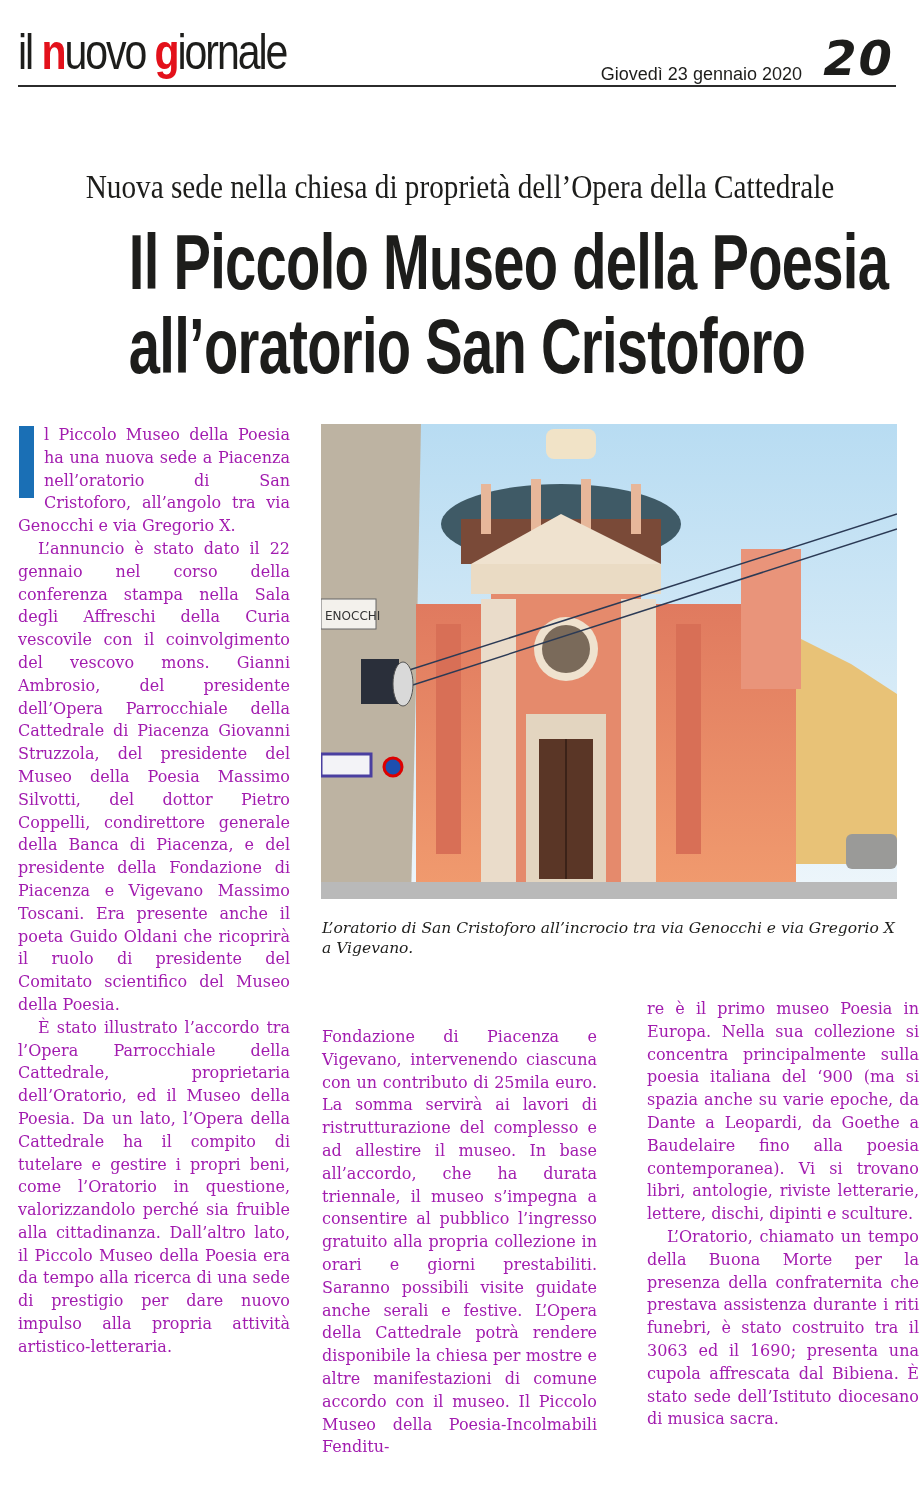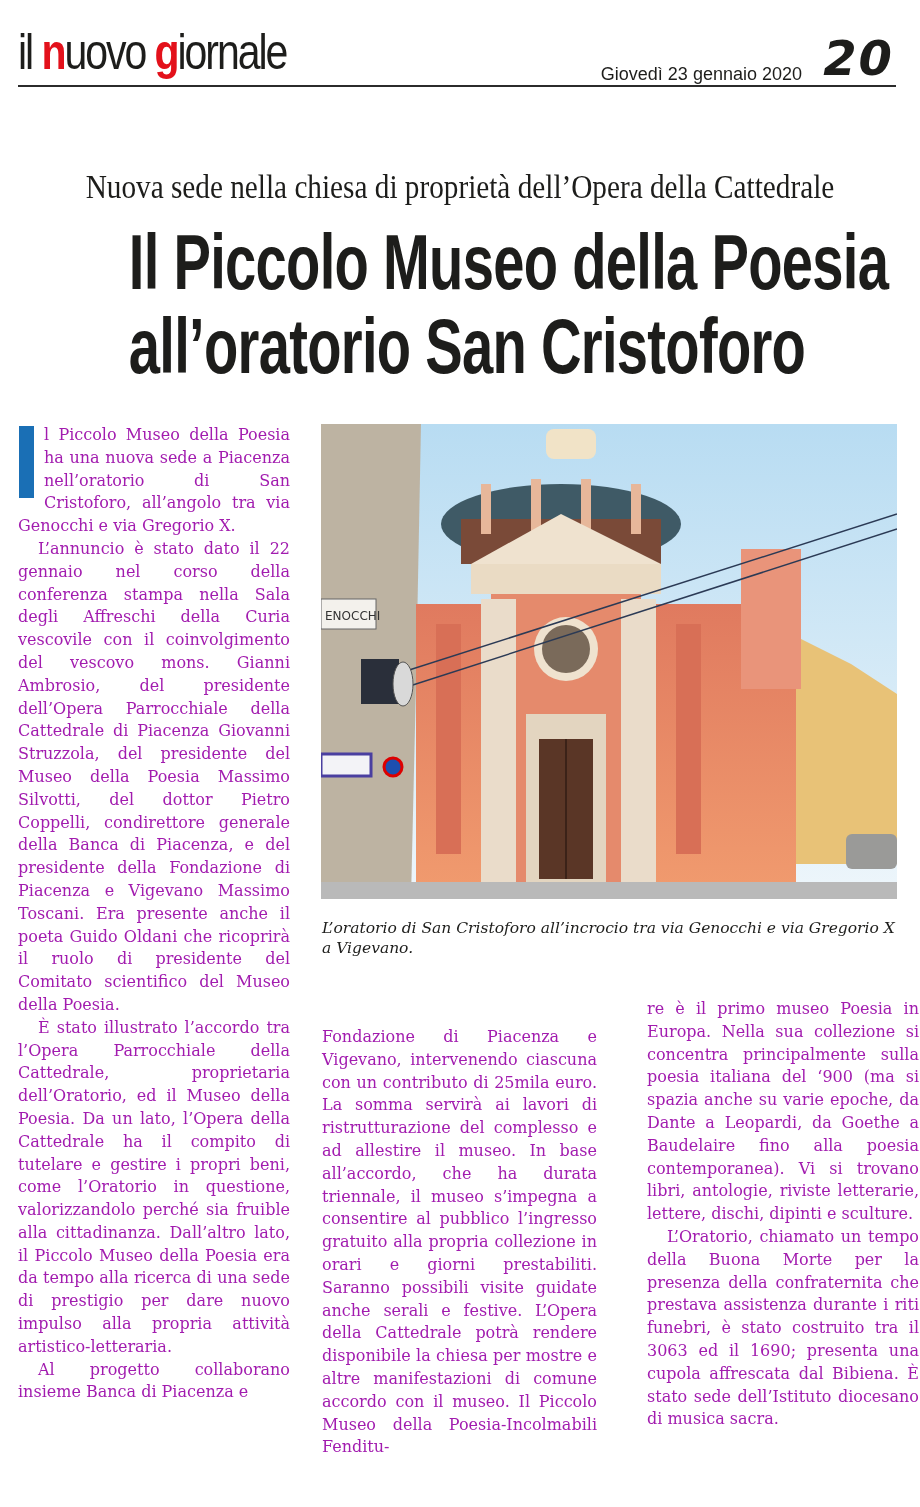--- a/index.html
+++ b/index.html
@@ -38,21 +38,20 @@
 <div class="rule-top"></div>
 
 <div class="kicker">Nuova sede nella chiesa di proprietà dell’Opera della Cattedrale</div>
 <div class="headline hl1">Il Piccolo Museo della Poesia</div>
 <div class="headline hl2">all’oratorio San Cristoforo</div>
 
 <div class="col col-left">
   <p><span class="dropcap"></span><span>l Piccolo Museo della Poesia ha una nuova sede a Piacenza nell’oratorio di San Cristoforo, all’angolo tra via Genocchi e via Gregorio X.</span></p>
   <p class="indent">L’annuncio è stato dato il 22 gennaio nel corso della conferenza stampa nella Sala degli Affreschi della Curia vescovile con il coinvolgimento del vescovo mons. Gianni Ambrosio, del presidente dell’Opera Parrocchiale della Cattedrale di Piacenza Giovanni Struzzola, del presidente del Museo della Poesia Massimo Silvotti, del dottor Pietro Coppelli, condirettore generale della Banca di Piacenza, e del presidente della Fondazione di Piacenza e Vigevano Massimo Toscani. Era presente anche il poeta Guido Oldani che ricoprirà il ruolo di presidente del Comitato scientifico del Museo della Poesia.</p>
   <p class="indent">È stato illustrato l’accordo tra l’Opera Parrocchiale della Cattedrale, proprietaria dell’Oratorio, ed il Museo della Poesia. Da un lato, l’Opera della Cattedrale ha il compito di tutelare e gestire i propri beni, come l’Oratorio in questione, valorizzandolo perché sia fruible alla cittadinanza. Dall’altro lato, il Piccolo Museo della Poesia era da tempo alla ricerca di una sede di prestigio per dare nuovo impulso alla propria attività artistico-letteraria.</p>
-  <p class="indent">Al progetto collaborano insieme Banca di Piacenza e</p>
 </div>
 
 <div class="photo">
   <svg width="576" height="475" viewBox="0 0 576 475" xmlns="http://www.w3.org/2000/svg">
     <defs>
       <linearGradient id="sky" x1="0" y1="0" x2="0" y2="1">
         <stop offset="0" stop-color="#b8dcf2"></stop>
         <stop offset="1" stop-color="#eef6fb"></stop>
       </linearGradient>
       <linearGradient id="wall" x1="0" y1="0" x2="0" y2="1">

